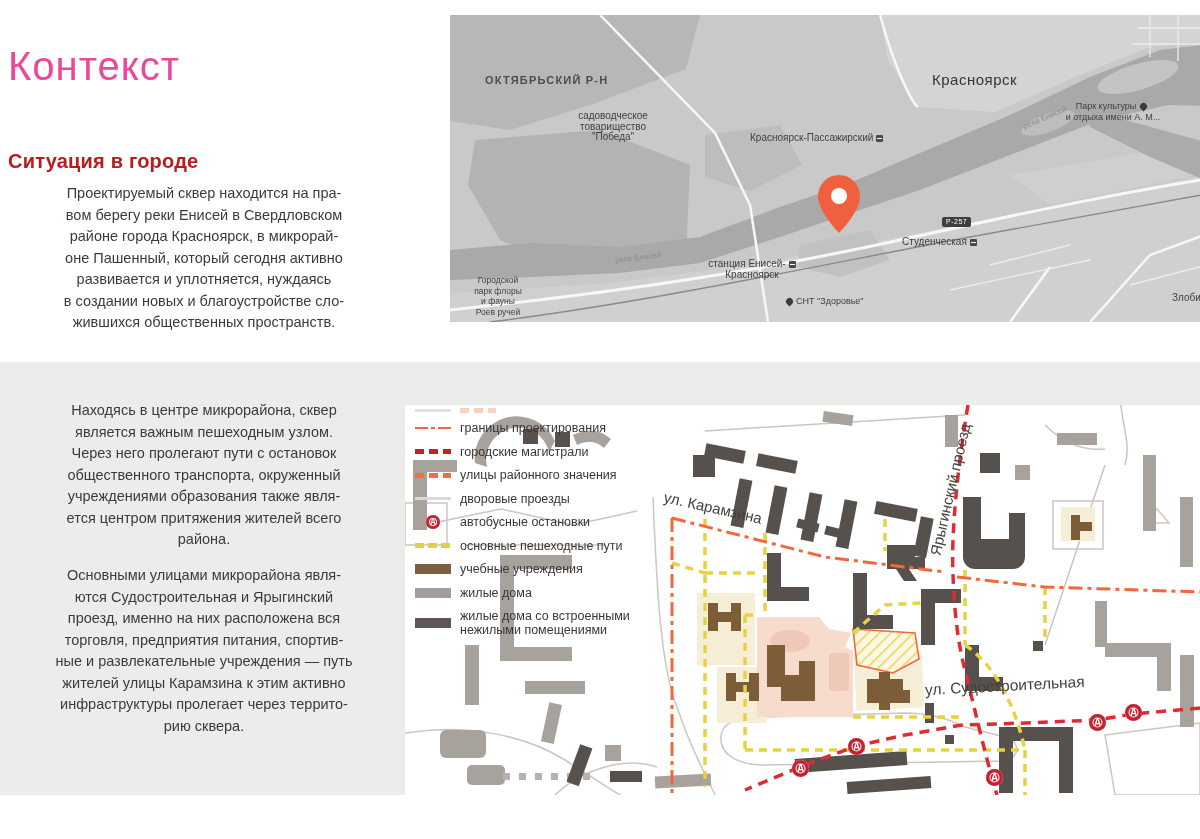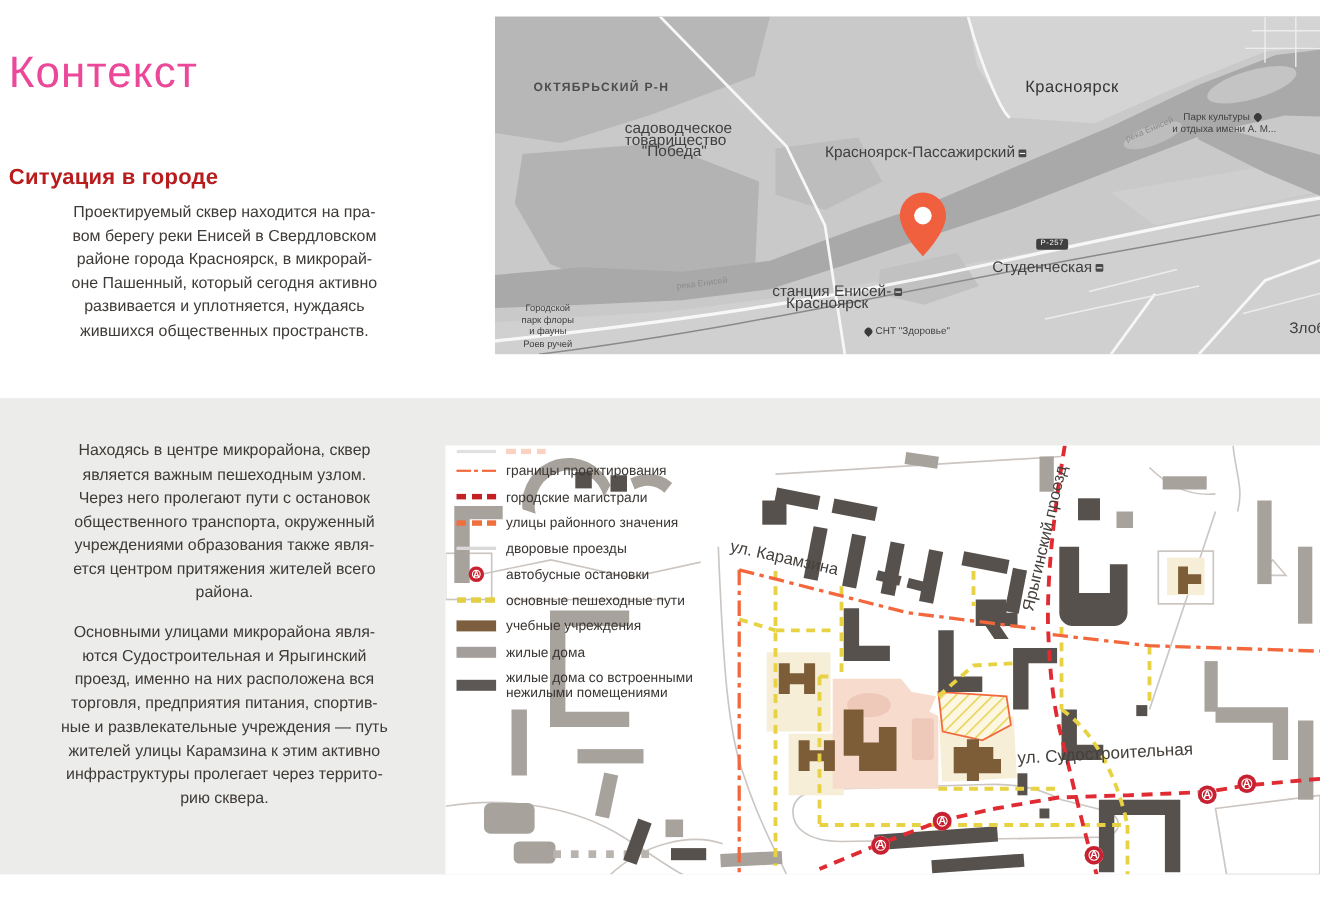--- a/index.html
+++ b/index.html
@@ -10,21 +10,21 @@
   .h2{position:absolute;left:8px;top:150px;font-size:20px;font-weight:700;color:#b91c1c;letter-spacing:.2px;}
   .para{position:absolute;left:8px;width:392px;font-size:14.5px;line-height:21.5px;color:#3e3a37;font-weight:400;}
   .para .ln{display:block;text-align:center;}
   .p1{top:183px;} .p2{top:400px;} .p3{top:565px;}
 
   .mappanel{position:absolute;overflow:hidden;}
   .citymap{left:405px;top:15px;width:795px;height:307px;background:#cacaca;margin-left:45px;}
   .sitemap{left:405px;top:405px;width:915px;height:390px;background:#ffffff;}
   .mappanel svg{position:absolute;left:0;top:0;}
 
-  .maplabel{position:absolute;color:#3f3f3f;font-size:14px;line-height:10.5px;white-space:nowrap;}
+  .maplabel{position:absolute;color:#3f3f3f;font-size:10px;line-height:10.5px;white-space:nowrap;}
   .maplabel.center{text-align:center;}
   .lab-district{font-size:11px;font-weight:700;letter-spacing:1.2px;color:#4c4c4c;}
   .lab-city{font-size:15px;font-weight:500;letter-spacing:.5px;color:#353535;}
   .lab-river{color:#8c8c8c;font-size:8px;}
   .glyph-station{display:inline-block;width:7px;height:7px;background:#4a4a4a;border-radius:1px;
      position:relative;vertical-align:middle;margin-left:3px;}
   .glyph-station::after{content:"";position:absolute;left:1px;right:1px;top:3px;height:1px;background:#fff;}
   .glyph-pin{display:inline-block;width:7px;height:7px;background:#3a3a3a;border-radius:50% 50% 50% 0;
      transform:rotate(-45deg);vertical-align:middle;margin-right:3px;}
   .badge{position:absolute;background:#3f3f3f;color:#fff;font-size:7px;line-height:10px;
@@ -67,20 +67,21 @@
   <div class="title">Контекст</div>
 
   <div class="h2">Ситуация в городе</div>
 
   <div class="para p1">
     <span class="ln">Проектируемый сквер находится на пра-</span>
     <span class="ln">вом берегу реки Енисей в Свердловском</span>
     <span class="ln">районе города Красноярск, в микрорай-</span>
     <span class="ln">оне Пашенный, который сегодня активно</span>
     <span class="ln">развивается и уплотняется, нуждаясь</span>
+    <span class="ln">в создании новых и благоустройстве сло-</span>
     <span class="ln">жившихся общественных пространств.</span>
   </div>
 
   <div class="para p2">
     <span class="ln">Находясь в центре микрорайона, сквер</span>
     <span class="ln">является важным пешеходным узлом.</span>
     <span class="ln">Через него пролегают пути с остановок</span>
     <span class="ln">общественного транспорта, окруженный</span>
     <span class="ln">учреждениями образования также явля-</span>
     <span class="ln">ется центром притяжения жителей всего</span>

